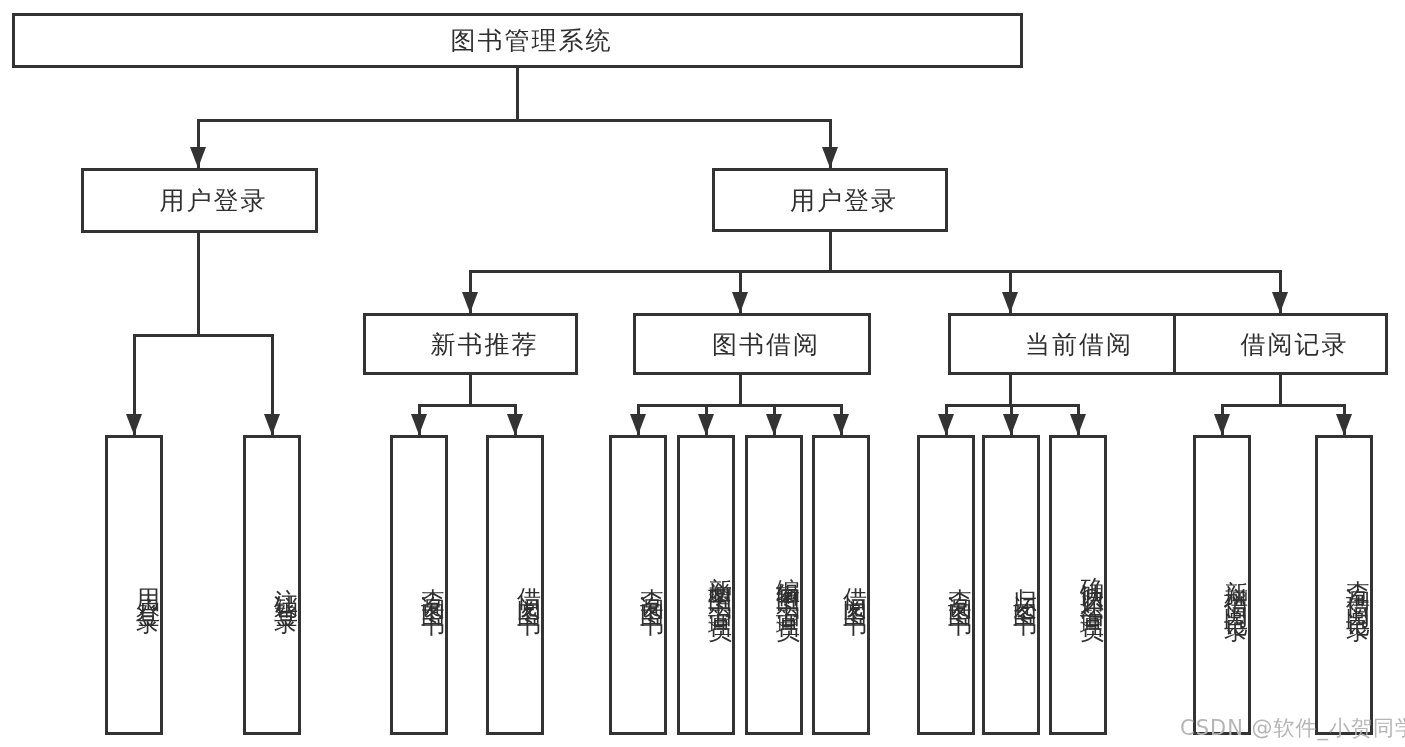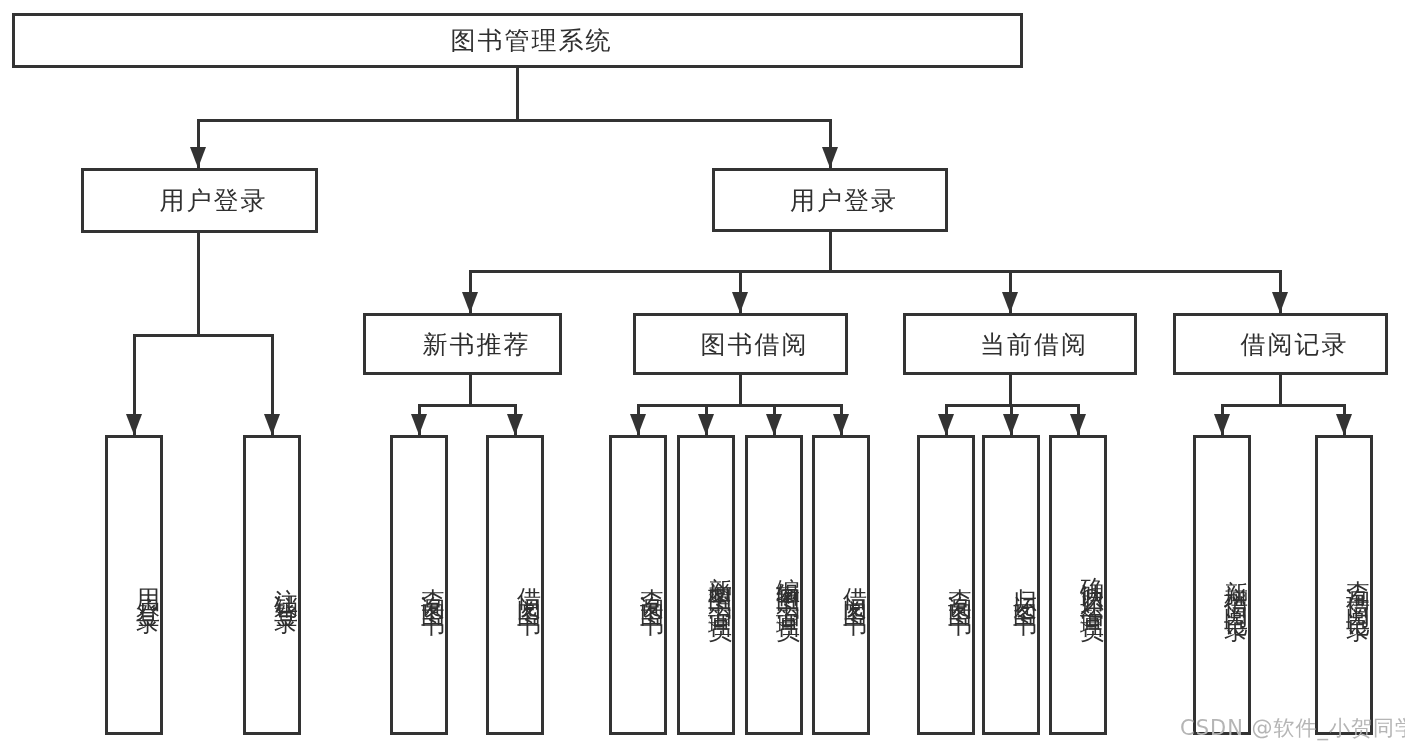--- a/index.html
+++ b/index.html
@@ -67,29 +67,29 @@
   </div>
 
   <div class="box" style="left:81px;top:168px;width:237px;height:65px">
     <span class="lbl">用户登录</span>
   </div>
 
   <div class="box" style="left:712px;top:168px;width:236px;height:64px">
     <span class="lbl">用户登录</span>
   </div>
 
-  <div class="box" style="left:363px;top:313px;width:199px;height:62px">
+  <div class="box" style="left:363px;top:313px;width:215px;height:62px">
     <span class="lbl">新书推荐</span>
   </div>
 
-  <div class="box" style="left:633px;top:313px;width:215px;height:62px">
+  <div class="box" style="left:633px;top:313px;width:238px;height:62px">
     <span class="lbl">图书借阅</span>
   </div>
 
-  <div class="box" style="left:903px;top:313px;width:234px;height:62px">
+  <div class="box" style="left:948px;top:313px;width:234px;height:62px">
     <span class="lbl">当前借阅</span>
   </div>
 
   <div class="box" style="left:1173px;top:313px;width:215px;height:62px">
     <span class="lbl">借阅记录</span>
   </div>
 
   <div class="box leaf" style="left:105px;top:435px;width:58px;height:300px">
     <span class="lbl">用户登录</span>
   </div>

